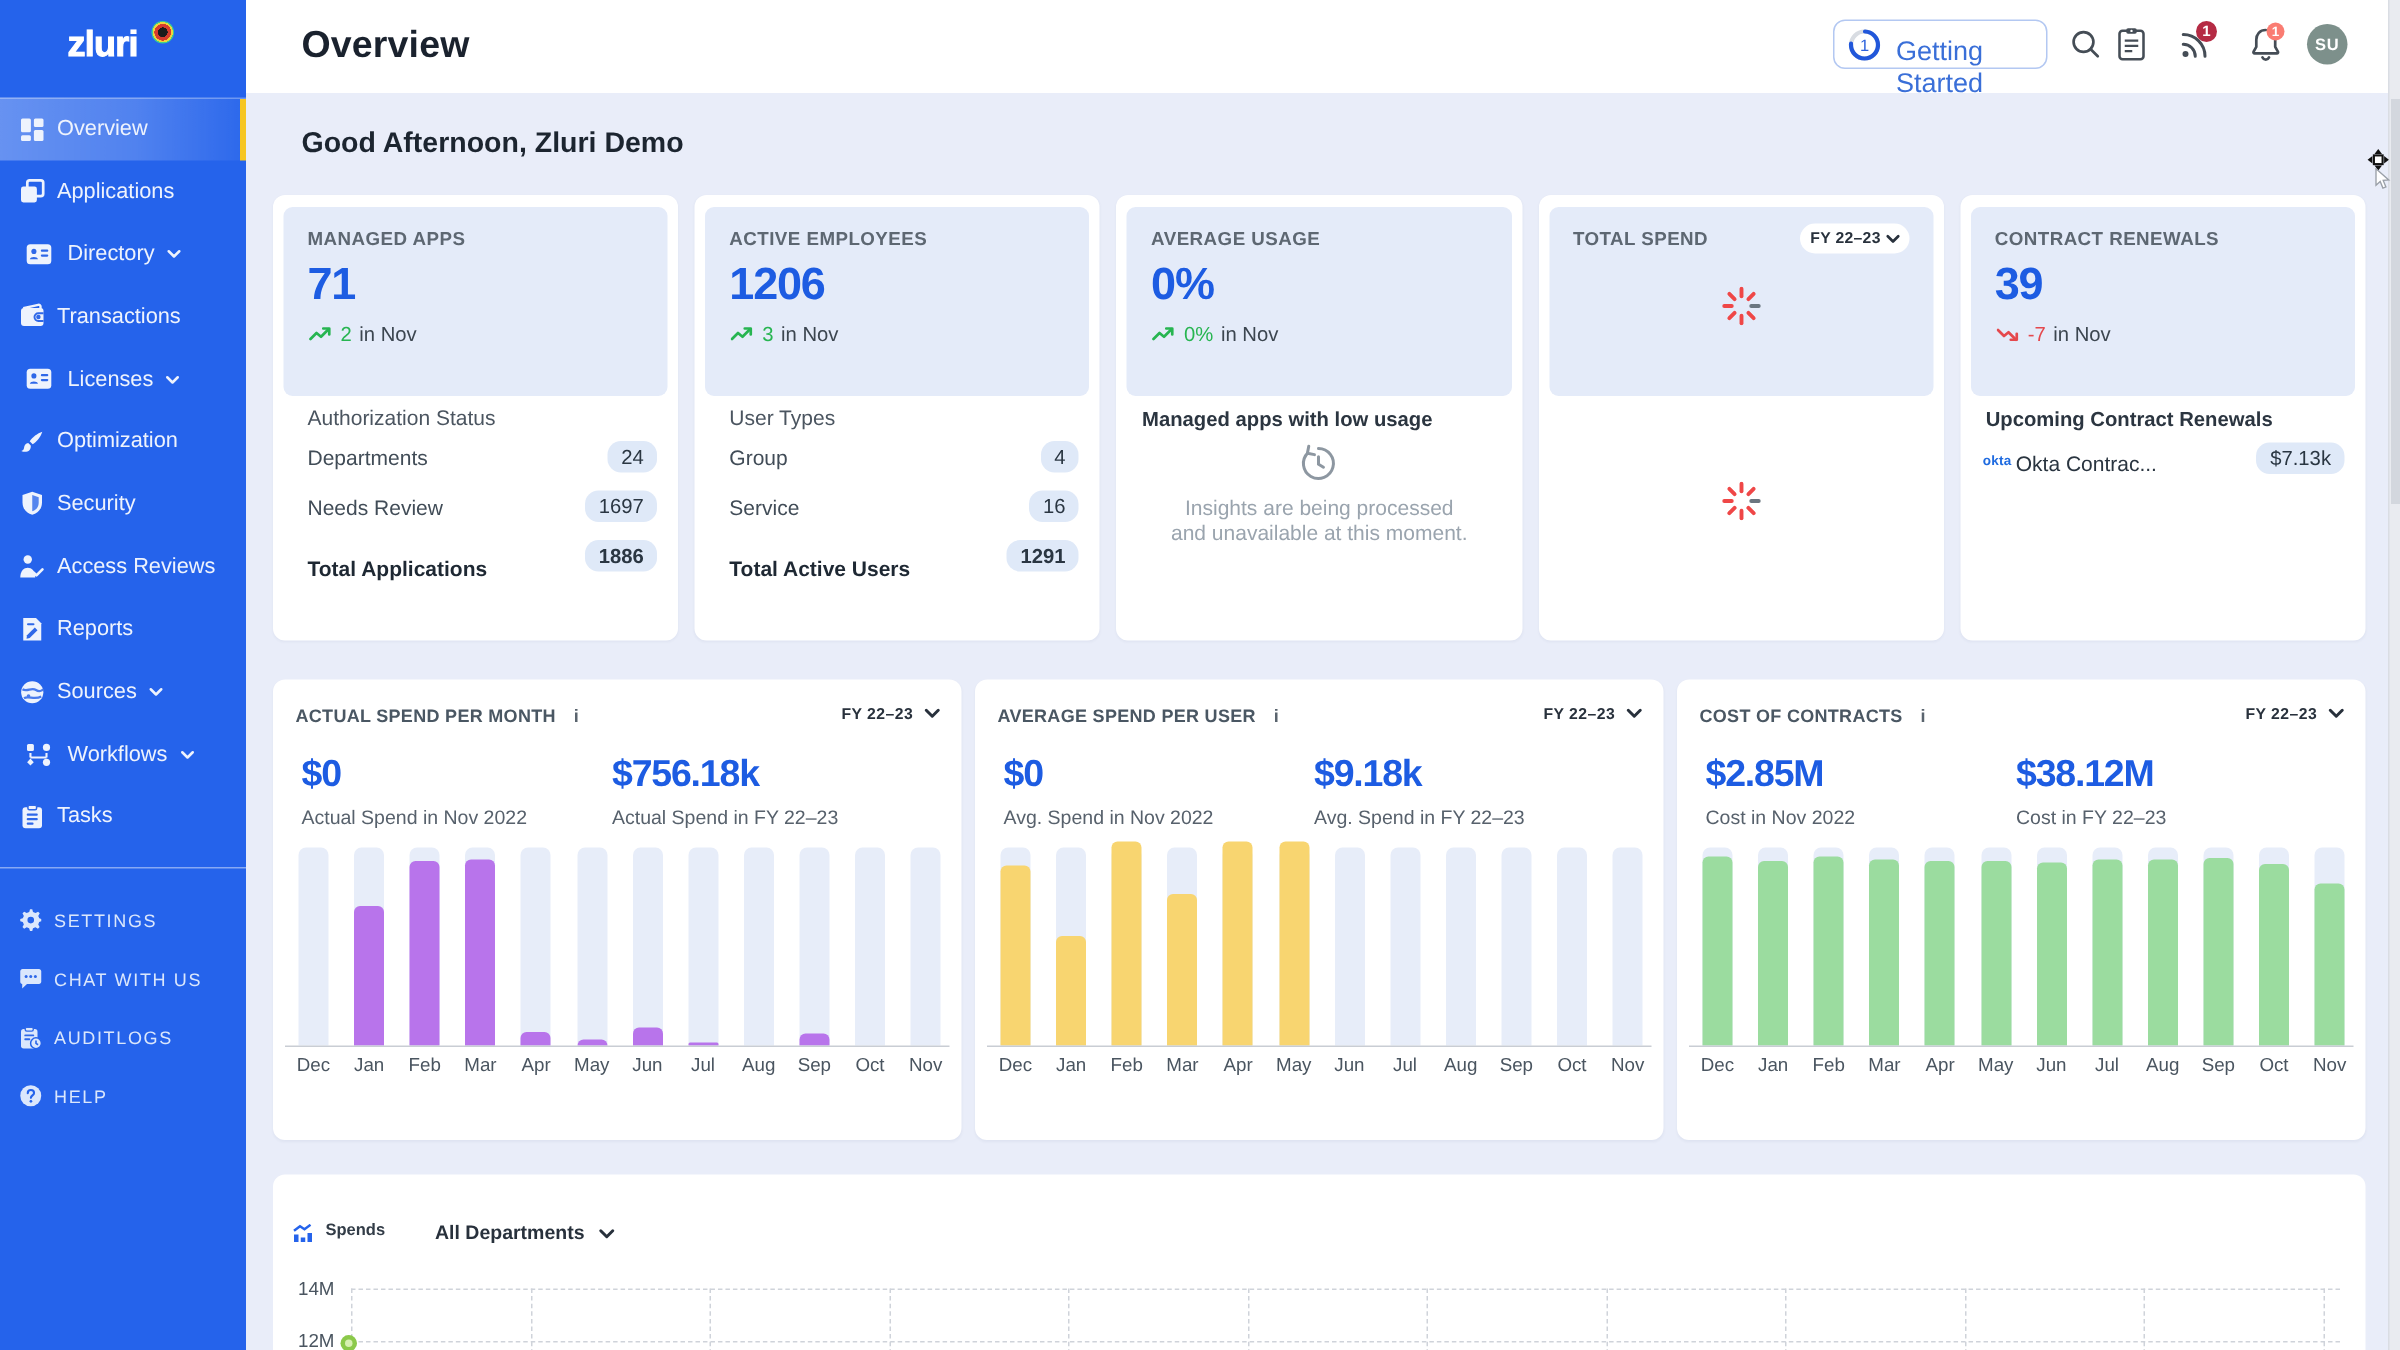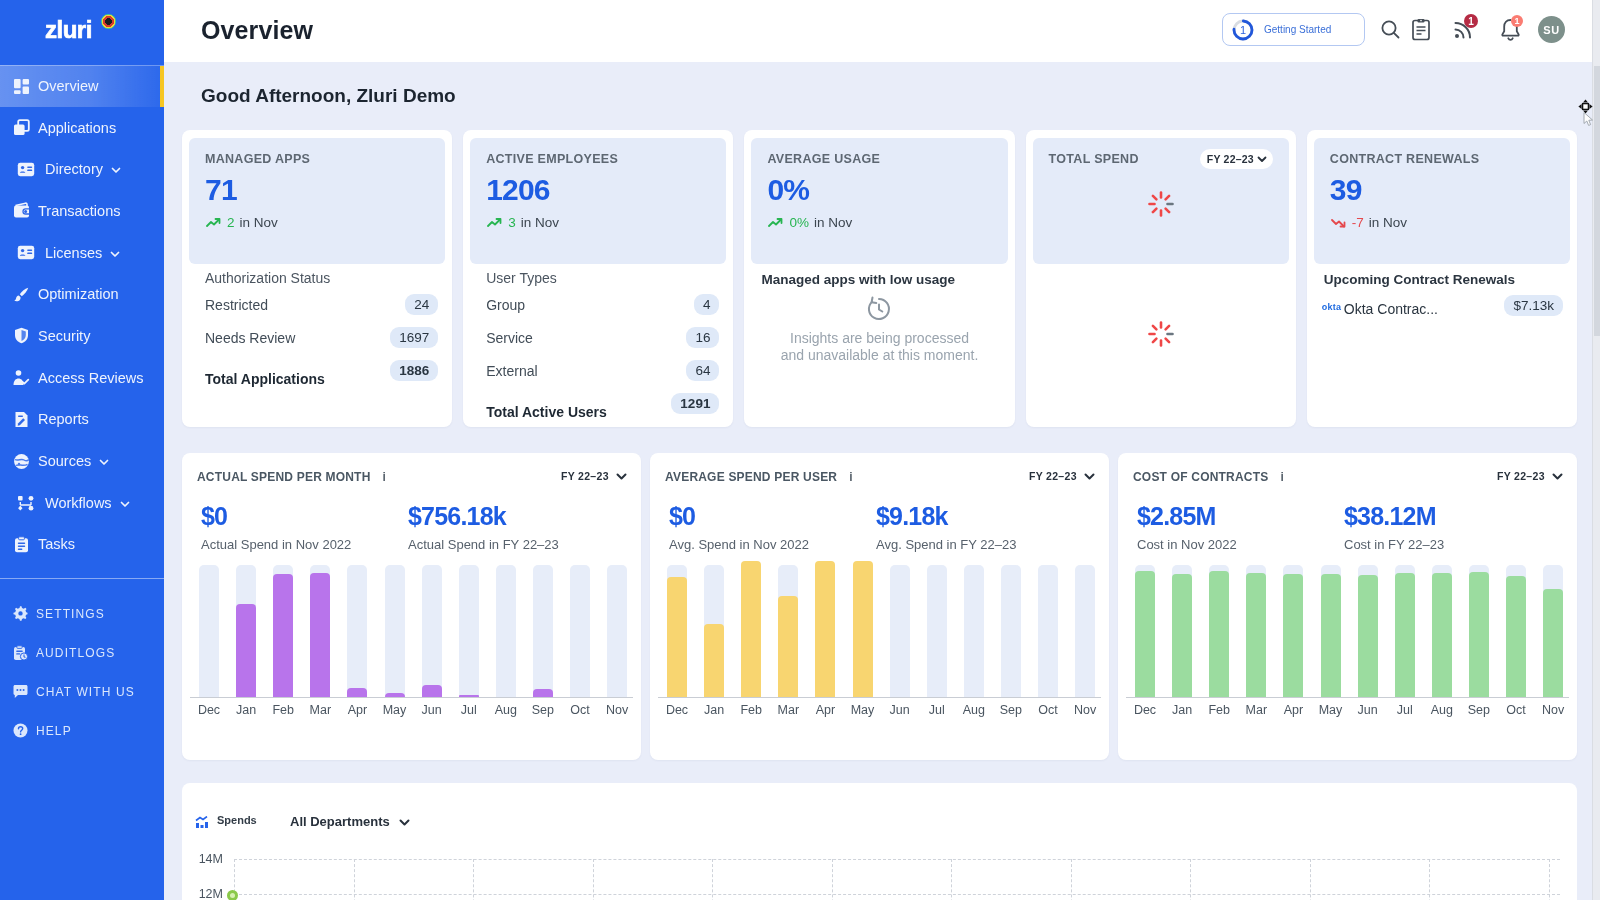--- a/index.html
+++ b/index.html
@@ -24,21 +24,21 @@
 .nav2 { position:absolute; top:594px; left:0; width:164px; }
 .nav2-item { height:39px; display:flex; align-items:center; color:#dbe7fc; font-size:12px; letter-spacing:1.1px; position:relative;text-align:center; }
 .nav2-item .nic { position:absolute; left:13px; width:15px; height:15px; display:flex; align-items:center; justify-content:center;}
 .nav2-item .ntx { position:absolute; left:36px; }
 
 
 .topbar { position:absolute; left:164px; top:0; width:1428px; height:62px; background:#fff; z-index:4; }
 .page-title { position:absolute; left:37px; top:16px; font-size:25px; font-weight:bold; color:#1a222e; letter-spacing:.1px; }
 .gs-btn { position:absolute; left:1058px; top:13px; width:143px; height:33px; border:1px solid #b3c8f2; border-radius:8px; background:#fff; display:flex; align-items:center; }
 .gs-ring { position:absolute; left:9px; top:5px; width:22px; height:22px; }
-.gs-txt { position:absolute; left:41px; top:10px; font-size:10px; font-weight:normal; color:#3a6fd8; }
+.gs-txt { position:absolute; left:41px; top:10px; font-size:18px; font-weight:normal; color:#3a6fd8; }
 .tic { position:absolute; top:0; }
 .badge-dk { position:absolute; border-radius:50%; background:#b52b44; color:#fff; font-weight:bold; display:flex; align-items:center; justify-content:center; }
 .badge-lt { position:absolute; border-radius:50%; background:#fa7c72; color:#fff; font-weight:bold; display:flex; align-items:center; justify-content:center; }
 .avatar { position:absolute; left:1374px; top:16px; width:27px; height:27px; border-radius:50%; background:#7d908b; color:#fff; font-size:11px; font-weight:bold; display:flex; align-items:center; justify-content:center; letter-spacing:.5px; }
 
 
 .scrollstrip { position:absolute; left:1592px; top:0; width:8px; height:900px; background:#e9ebf0; border-left:1px solid #dadde3; z-index:10; }
 .scrollthumb { position:absolute; left:1px; top:66px; width:7px; height:270px; background:#d3d7de; }
 
 
@@ -111,21 +111,21 @@
               <path d="M1 9 L5 5 L8 7.5 L13 2.5" fill="none" stroke="#27b551" stroke-width="1.8" stroke-linecap="round" stroke-linejoin="round"></path>
               <path d="M9.5 2 L13.5 2 L13.5 6" fill="none" stroke="#27b551" stroke-width="1.8" stroke-linecap="round" stroke-linejoin="round"></path>
             </svg>
             <span class="tr-g">2</span>
             <span>in Nov</span>
           </div>
       </div>
       <div class="sechead">Authorization Status</div>
       <div class="rows">
         <div class="lrow">
-            <span class="lab">Restricted</span>
+            <span class="lab">Departments</span>
             <span class="pill">24</span>
           </div>
         <div class="lrow">
             <span class="lab">Needs Review</span>
             <span class="pill">1697</span>
           </div>
         <div class="lrow tot">
             <span class="lab">Total Applications</span>
             <span class="pill">1886</span>
           </div>
@@ -147,24 +147,20 @@
       </div>
       <div class="sechead">User Types</div>
       <div class="rows">
         <div class="lrow">
             <span class="lab">Group</span>
             <span class="pill">4</span>
           </div>
         <div class="lrow">
             <span class="lab">Service</span>
             <span class="pill">16</span>
-          </div>
-        <div class="lrow">
-            <span class="lab">External</span>
-            <span class="pill">64</span>
           </div>
         <div class="lrow tot">
             <span class="lab">Total Active Users</span>
             <span class="pill">1291</span>
           </div>
       </div>
     </div>
 
     <div class="card">
       <div class="panel">
@@ -601,41 +597,41 @@
     <div class="nav2-item">
         <span class="nic">
           <svg width="15" height="15" viewBox="0 0 15 15">
             <path d="M7.5 0.5 L9 0.5 L9.5 2.3 L11.2 3 L12.9 2.1 L14 3.2 L13 4.9 L13.7 6.5 L15 7 L15 8.5 L13.6 9 L13 10.6 L13.9 12.3 L12.8 13.4 L11.1 12.5 L9.5 13.2 L9 15 L7.5 15 L6.9 13.2 L5.3 12.5 L3.6 13.4 L2.5 12.3 L3.4 10.6 L2.7 9 L1 8.5 L1 7 L2.7 6.5 L3.4 4.9 L2.5 3.2 L3.6 2.1 L5.3 3 L7 2.3 Z M8 5.5 A2.2 2.2 0 1 0 8 9.9 A2.2 2.2 0 1 0 8 5.5" fill="#dbe7fc" fill-rule="evenodd" transform="translate(-0.5,-0.3)"></path>
           </svg>
         </span>
         <span class="ntx">SETTINGS</span>
       </div>
     <div class="nav2-item">
         <span class="nic">
+          <svg width="15" height="15" viewBox="0 0 15 15">
+            <path d="M2 1 L13 1 C13.8 1 14.5 1.7 14.5 2.5 L14.5 9.5 C14.5 10.3 13.8 11 13 11 L5 11 L1.8 14 L1.8 11 C1 11 0.5 10.1 0.5 9.5 L0.5 2.5 C0.5 1.7 1.2 1 2 1 Z" fill="#dbe7fc"></path>
+            <circle cx="4.4" cy="6" r="1" fill="#2f68e8"></circle>
+            <circle cx="7.5" cy="6" r="1" fill="#2f68e8"></circle>
+            <circle cx="10.6" cy="6" r="1" fill="#2f68e8"></circle>
+          </svg>
+        </span>
+        <span class="ntx">CHAT WITH US</span>
+      </div>
+    <div class="nav2-item">
+        <span class="nic">
           <svg width="15" height="16" viewBox="0 0 15 16">
             <rect x="1" y="2" width="11" height="13" rx="1.8" fill="#dbe7fc"></rect>
             <rect x="3.8" y="0.8" width="5.4" height="2.6" rx="1" fill="#dbe7fc" stroke="#2f68e8" stroke-width="0.9"></rect>
             <rect x="3.2" y="5.6" width="6.6" height="1.3" rx=".6" fill="#2f68e8"></rect>
             <rect x="3.2" y="8.2" width="4" height="1.3" rx=".6" fill="#2f68e8"></rect>
             <circle cx="11" cy="11.5" r="3.6" fill="#dbe7fc" stroke="#2563eb" stroke-width="1"></circle>
             <path d="M11 9.6 L11 11.6 L12.4 12.5" stroke="#2f68e8" stroke-width="1.1" fill="none"></path>
           </svg>
         </span>
         <span class="ntx">AUDITLOGS</span>
-      </div>
-    <div class="nav2-item">
-        <span class="nic">
-          <svg width="15" height="15" viewBox="0 0 15 15">
-            <path d="M2 1 L13 1 C13.8 1 14.5 1.7 14.5 2.5 L14.5 9.5 C14.5 10.3 13.8 11 13 11 L5 11 L1.8 14 L1.8 11 C1 11 0.5 10.1 0.5 9.5 L0.5 2.5 C0.5 1.7 1.2 1 2 1 Z" fill="#dbe7fc"></path>
-            <circle cx="4.4" cy="6" r="1" fill="#2f68e8"></circle>
-            <circle cx="7.5" cy="6" r="1" fill="#2f68e8"></circle>
-            <circle cx="10.6" cy="6" r="1" fill="#2f68e8"></circle>
-          </svg>
-        </span>
-        <span class="ntx">CHAT WITH US</span>
       </div>
     <div class="nav2-item">
         <span class="nic">
           <svg width="15" height="15" viewBox="0 0 15 15">
             <circle cx="7.5" cy="7.5" r="7" fill="#dbe7fc"></circle>
             <path d="M5.5 5.8 C5.5 4.5 6.4 3.7 7.6 3.7 C8.8 3.7 9.7 4.5 9.7 5.6 C9.7 7.2 7.6 7.3 7.6 8.9" fill="none" stroke="#2563eb" stroke-width="1.4" stroke-linecap="round"></path>
             <circle cx="7.6" cy="11.2" r="0.9" fill="#2563eb"></circle>
           </svg>
         </span>
         <span class="ntx">HELP</span>

